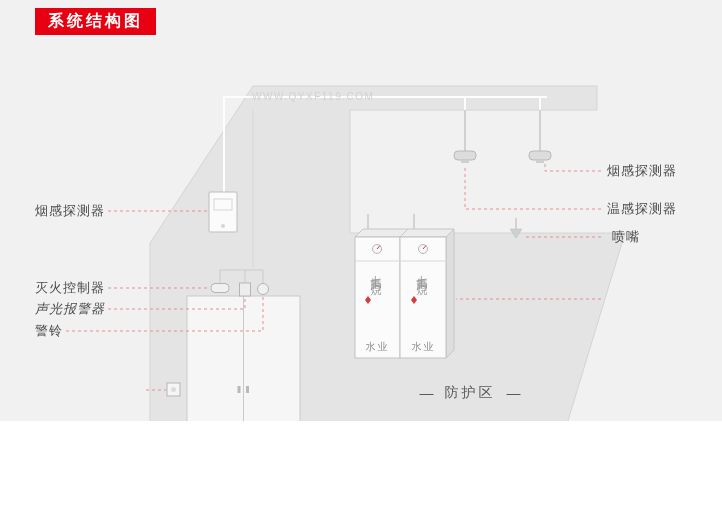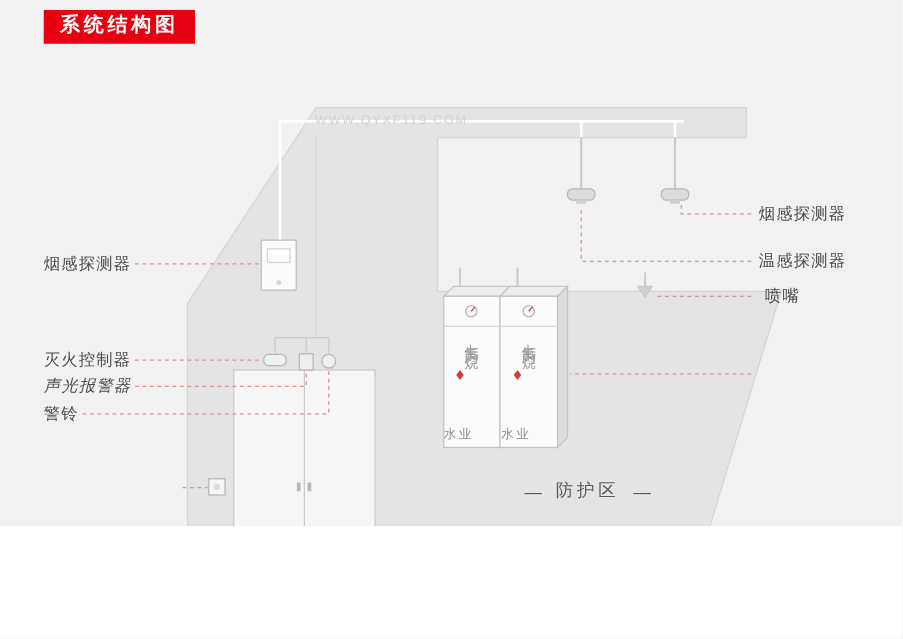--- a/index.html
+++ b/index.html
@@ -30,21 +30,21 @@
     display:flex;justify-content:center;align-items:center;gap:11px;
     font-size:14px;color:#5a5a5a;font-weight:500;
   }
   .zone .zone-name{letter-spacing:3px;}
   .cab-vtext{
     position:absolute;writing-mode:vertical-rl;
     font-size:11px;color:#9a9a9a;letter-spacing:3px;line-height:12px;
     white-space:nowrap;
   }
   .cab-brand{
-    position:absolute;width:45px;text-align:left;
+    position:absolute;width:45px;text-align:center;
     font-size:10px;color:#8c8c8c;letter-spacing:2px;
   }
 </style>
 </head>
 <body>
 
 <div class="stage">
 
   <svg width="722" height="511" viewBox="0 0 722 511">
 

